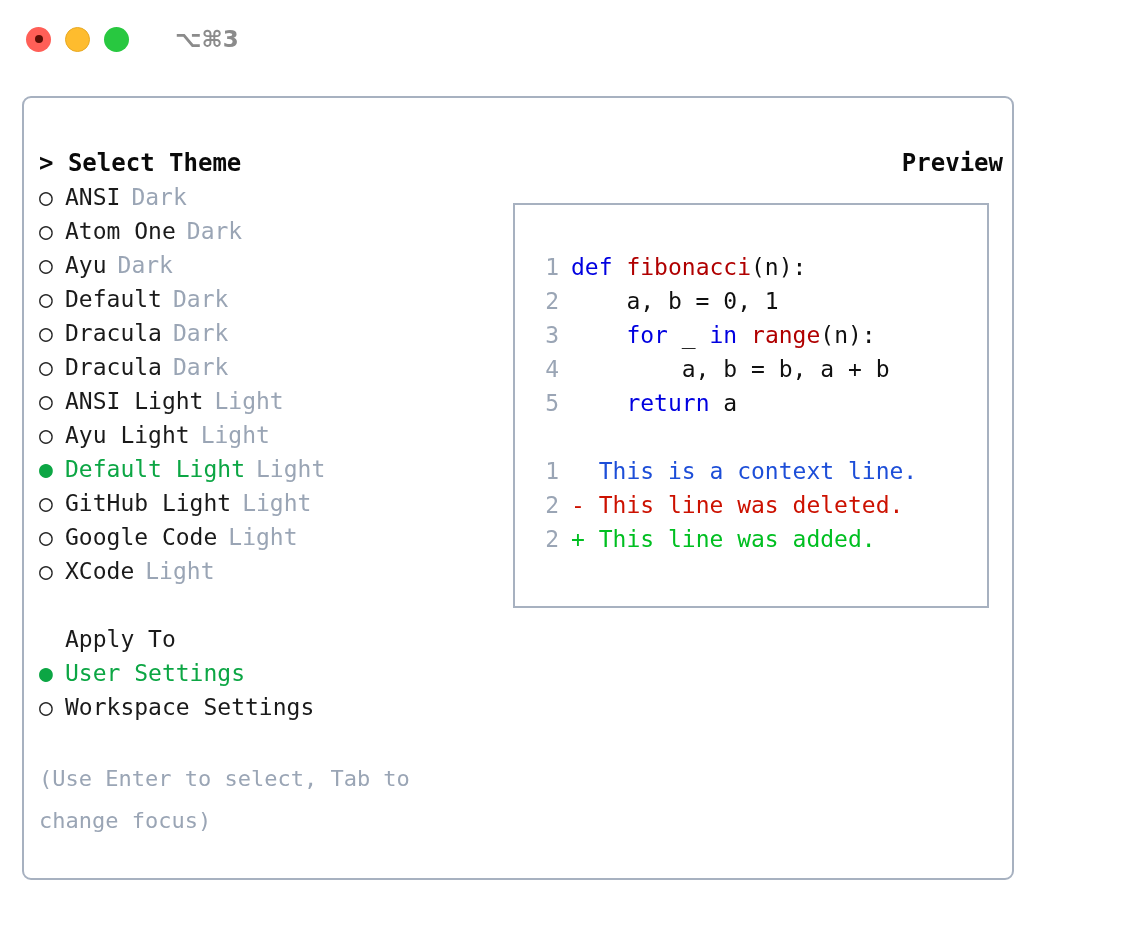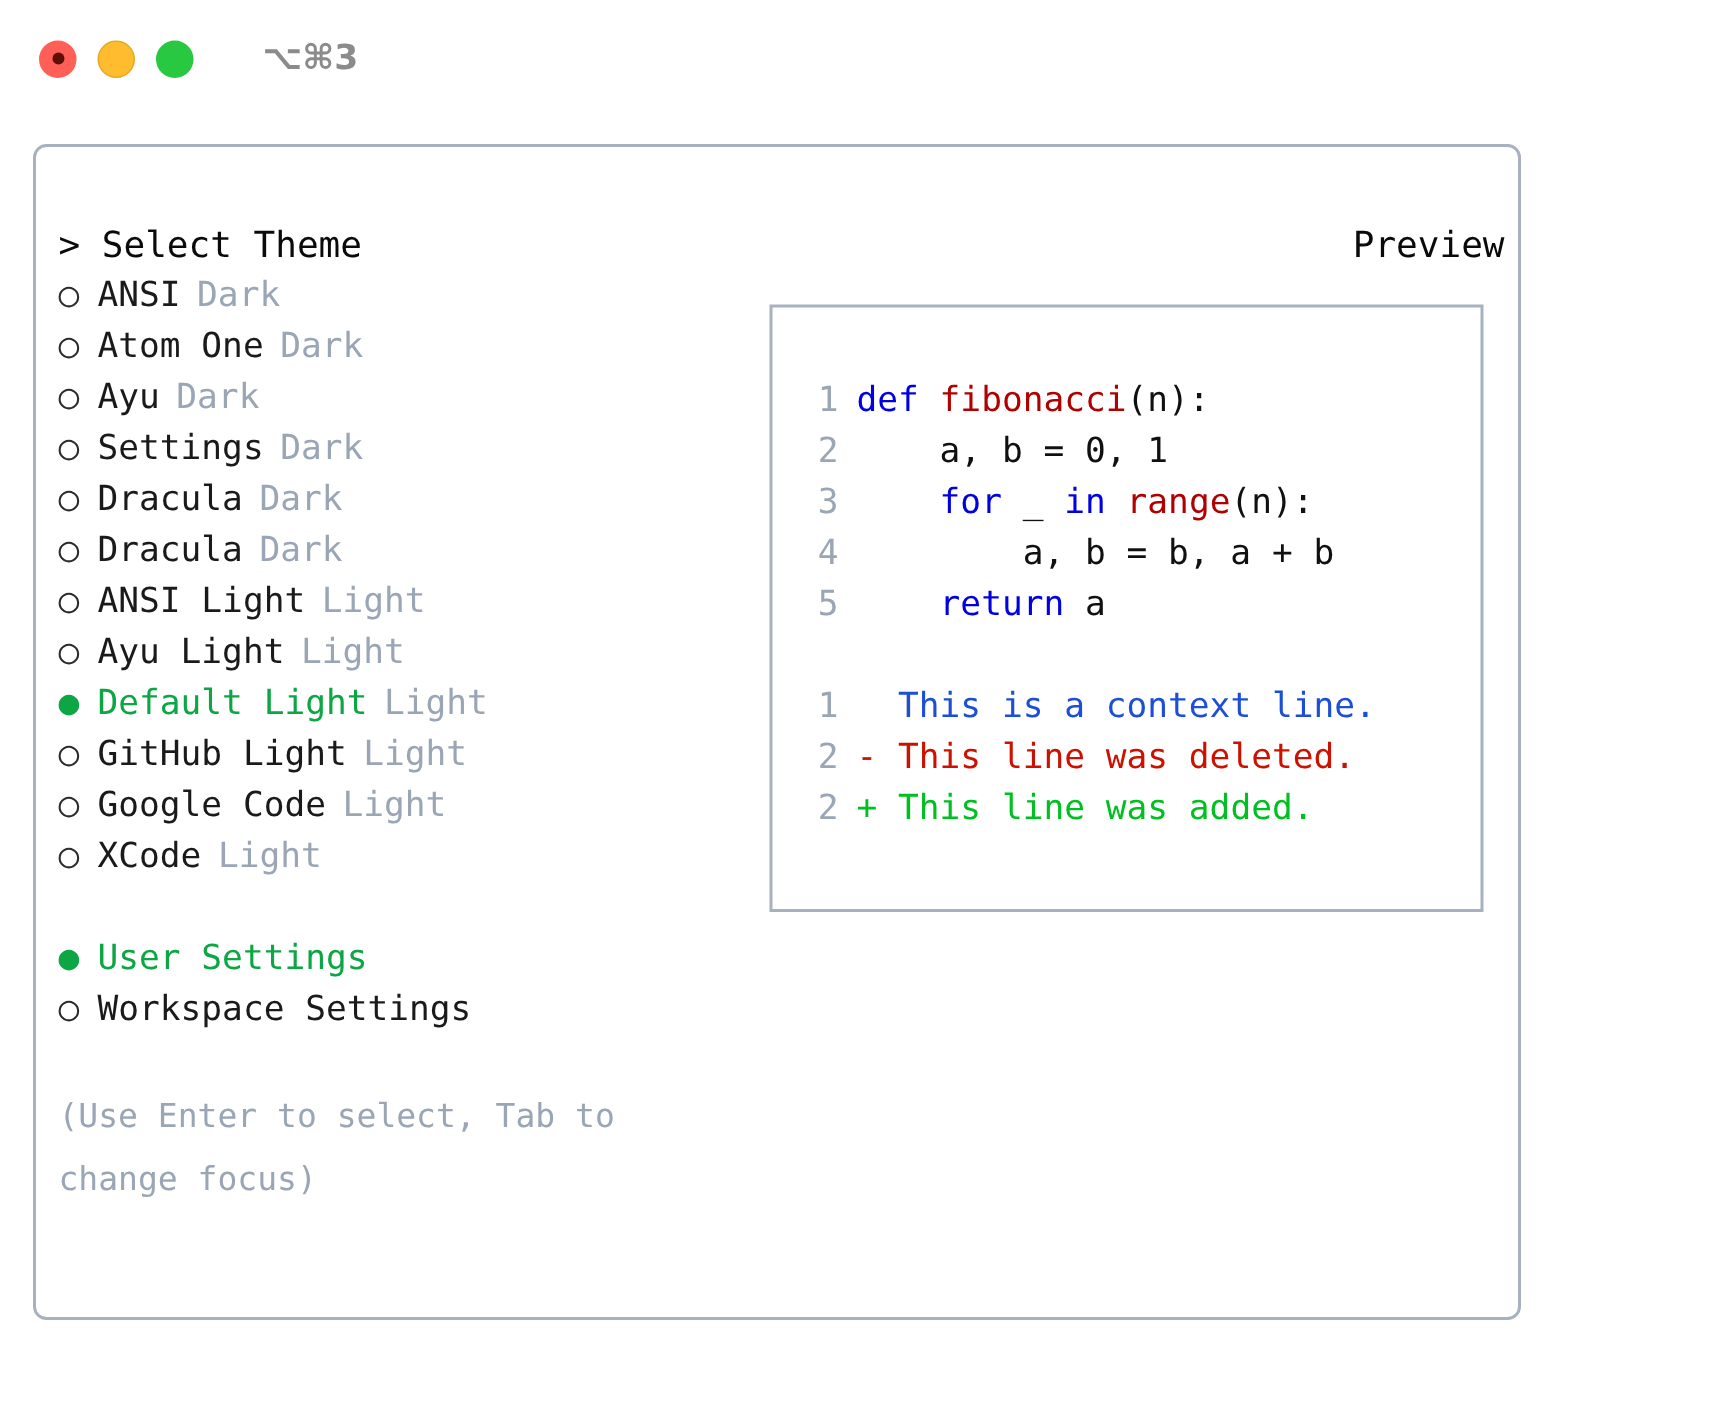--- a/index.html
+++ b/index.html
@@ -88,21 +88,21 @@
   
   .left-col {
     position: absolute;
     left: 15px;
     top: 48px;
     width: 460px;
   }
 
   .section-header {
     font-size: 24px;
-    font-weight: normal;
+    font-weight: bold;
     color: #0a0a0a;
     line-height: 34px;
     white-space: pre;
   }
 
   .option-row {
     display: flex;
     align-items: baseline;
     line-height: 34px;
     font-size: 23px;
@@ -222,33 +222,34 @@
     <div class="panel-inner">
 
       <div class="left-col">
 
         <div class="section-header">&gt; Select Theme</div>
 
         <div id="theme-list">
             <div class="option-row"><span class="bullet">○</span><span class="opt-label">ANSI</span><span class="opt-cat">Dark</span></div>
             <div class="option-row"><span class="bullet">○</span><span class="opt-label">Atom One</span><span class="opt-cat">Dark</span></div>
             <div class="option-row"><span class="bullet">○</span><span class="opt-label">Ayu</span><span class="opt-cat">Dark</span></div>
-            <div class="option-row"><span class="bullet">○</span><span class="opt-label">Settings</span><span class="opt-cat">Dark</span></div>
+            <div class="option-row"><span class="bullet">○</span><span class="opt-label">Default</span><span class="opt-cat">Dark</span></div>
             <div class="option-row"><span class="bullet">○</span><span class="opt-label">Dracula</span><span class="opt-cat">Dark</span></div>
             <div class="option-row"><span class="bullet">○</span><span class="opt-label">Dracula</span><span class="opt-cat">Dark</span></div>
             <div class="option-row"><span class="bullet">○</span><span class="opt-label">ANSI Light</span><span class="opt-cat">Light</span></div>
             <div class="option-row"><span class="bullet">○</span><span class="opt-label">Ayu Light</span><span class="opt-cat">Light</span></div>
             <div class="option-row selected"><span class="bullet on">●</span><span class="opt-label">Default Light</span><span class="opt-cat">Light</span></div>
             <div class="option-row"><span class="bullet">○</span><span class="opt-label">GitHub Light</span><span class="opt-cat">Light</span></div>
             <div class="option-row"><span class="bullet">○</span><span class="opt-label">Google Code</span><span class="opt-cat">Light</span></div>
             <div class="option-row"><span class="bullet">○</span><span class="opt-label">XCode</span><span class="opt-cat">Light</span></div>
           </div>
 
         <div class="spacer-lg"></div>
 
+        <div class="apply-header">Apply To</div>
 
         <div id="apply-list">
             <div class="option-row selected"><span class="bullet on">●</span><span class="opt-label">User Settings</span></div>
             <div class="option-row"><span class="bullet">○</span><span class="opt-label">Workspace Settings</span></div>
           </div>
 
         <div class="hint">(Use Enter to select, Tab to change focus)</div>
       </div>
 
       <div class="right-col">

